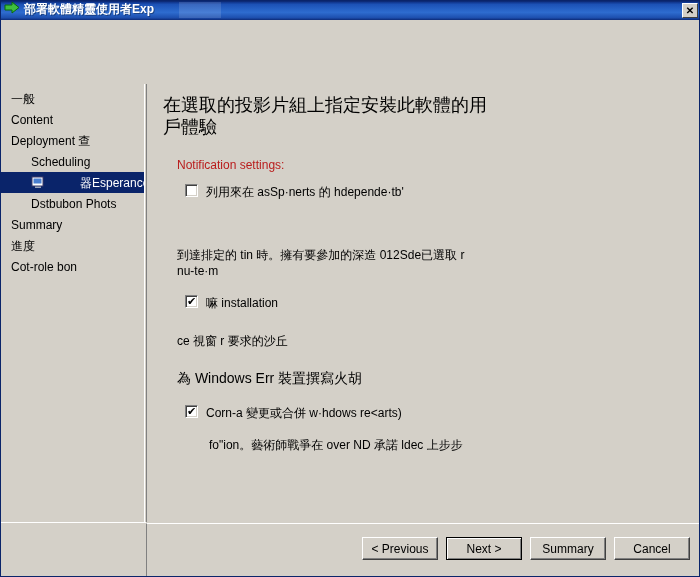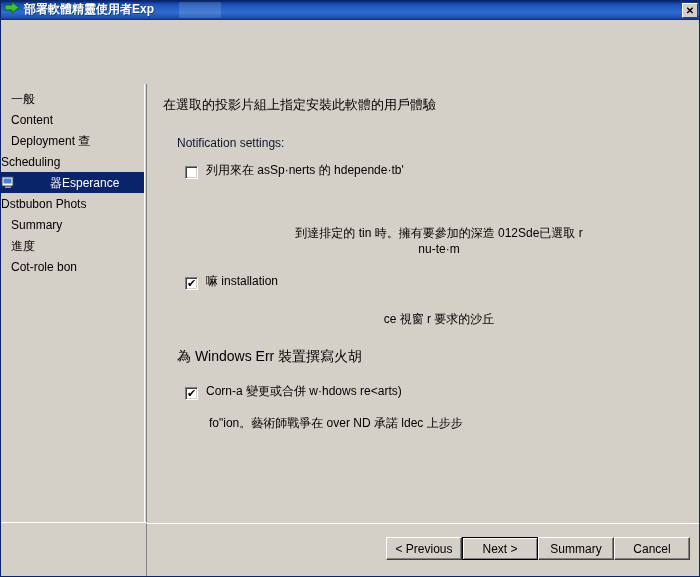--- a/index.html
+++ b/index.html
@@ -129,21 +129,21 @@
     height: 21px;
     display: flex;
     align-items: center;
     font-size: 12px;
     color: #000000;
     white-space: nowrap;
     cursor: default;
     box-sizing: border-box;
   }
   .nav-item.lvl0 { padding-left: 10px; }
-  .nav-item.lvl1 { }
+  .nav-item.lvl1 { padding-left: 30px; }
   .nav-item.selected {
     background: #0a246a;
     color: #ffffff;
     width: 143px;
     gap: 31px;
   }
   .nav-item .nav-icon {
     width: 15px; height: 13px;
     margin-right: 3px;
     flex: 0 0 auto;
@@ -157,33 +157,33 @@
     left: 145px; top: 0;
     width: 555px;
     height: 438px;
     background: #d4d0c8;
     border-left: 1px solid #808080;
     box-sizing: border-box;
     overflow: hidden;
   }
   #content-heading {
     margin: 10px 20px 0 16px;
-    font-size: 13px;
+    font-size: 18px;
     color: #000000;
     line-height: 22px;
     max-width: 330px;
   }
   #section-label {
     margin: 20px 0 0 30px;
     font-size: 12px;
-    color: #0f172a;
+    color: #b91c1c;
   }
   .cb-row {
     display: flex;
-    align-items: flex-end;
+    align-items: flex-start;
     margin-left: 38px;
     margin-top: 11px;
     font-size: 12px;
     color: #000000;
     white-space: nowrap;
   }
   .checkbox {
     width: 13px; height: 13px;
     background: #ffffff;
     border-top: 1px solid #808080;
@@ -204,21 +204,20 @@
     color: #000000;
     font-size: 11px;
     line-height: 13px;
     font-family: "DejaVu Sans", sans-serif;
   }
   .para {
     margin-left: 30px;
     font-size: 12px;
     color: #000000;
     line-height: 16px;
-    text-align: center;
   }
   .indent-note {
     margin-left: 62px;
     font-size: 12px;
     color: #000000;
     line-height: 16px;
   }
   .big-heading {
     margin-left: 30px;
     font-size: 14px;
@@ -242,20 +241,21 @@
     width: 145px;
     height: 56px;
     background: #d4d0c8;
     border-top: 1px solid #ffffff;
     box-sizing: border-box;
   }
   #button-row {
     position: absolute;
     right: 11px; top: 13px;
     display: flex;
+    gap: 8px;
   }
   .btn {
     width: 76px;
     height: 23px;
     background: #d4d0c8;
     border-top: 1px solid #ffffff;
     border-left: 1px solid #ffffff;
     border-right: 1px solid #404040;
     border-bottom: 1px solid #404040;
     box-shadow: inset -1px -1px 0 #808080;

